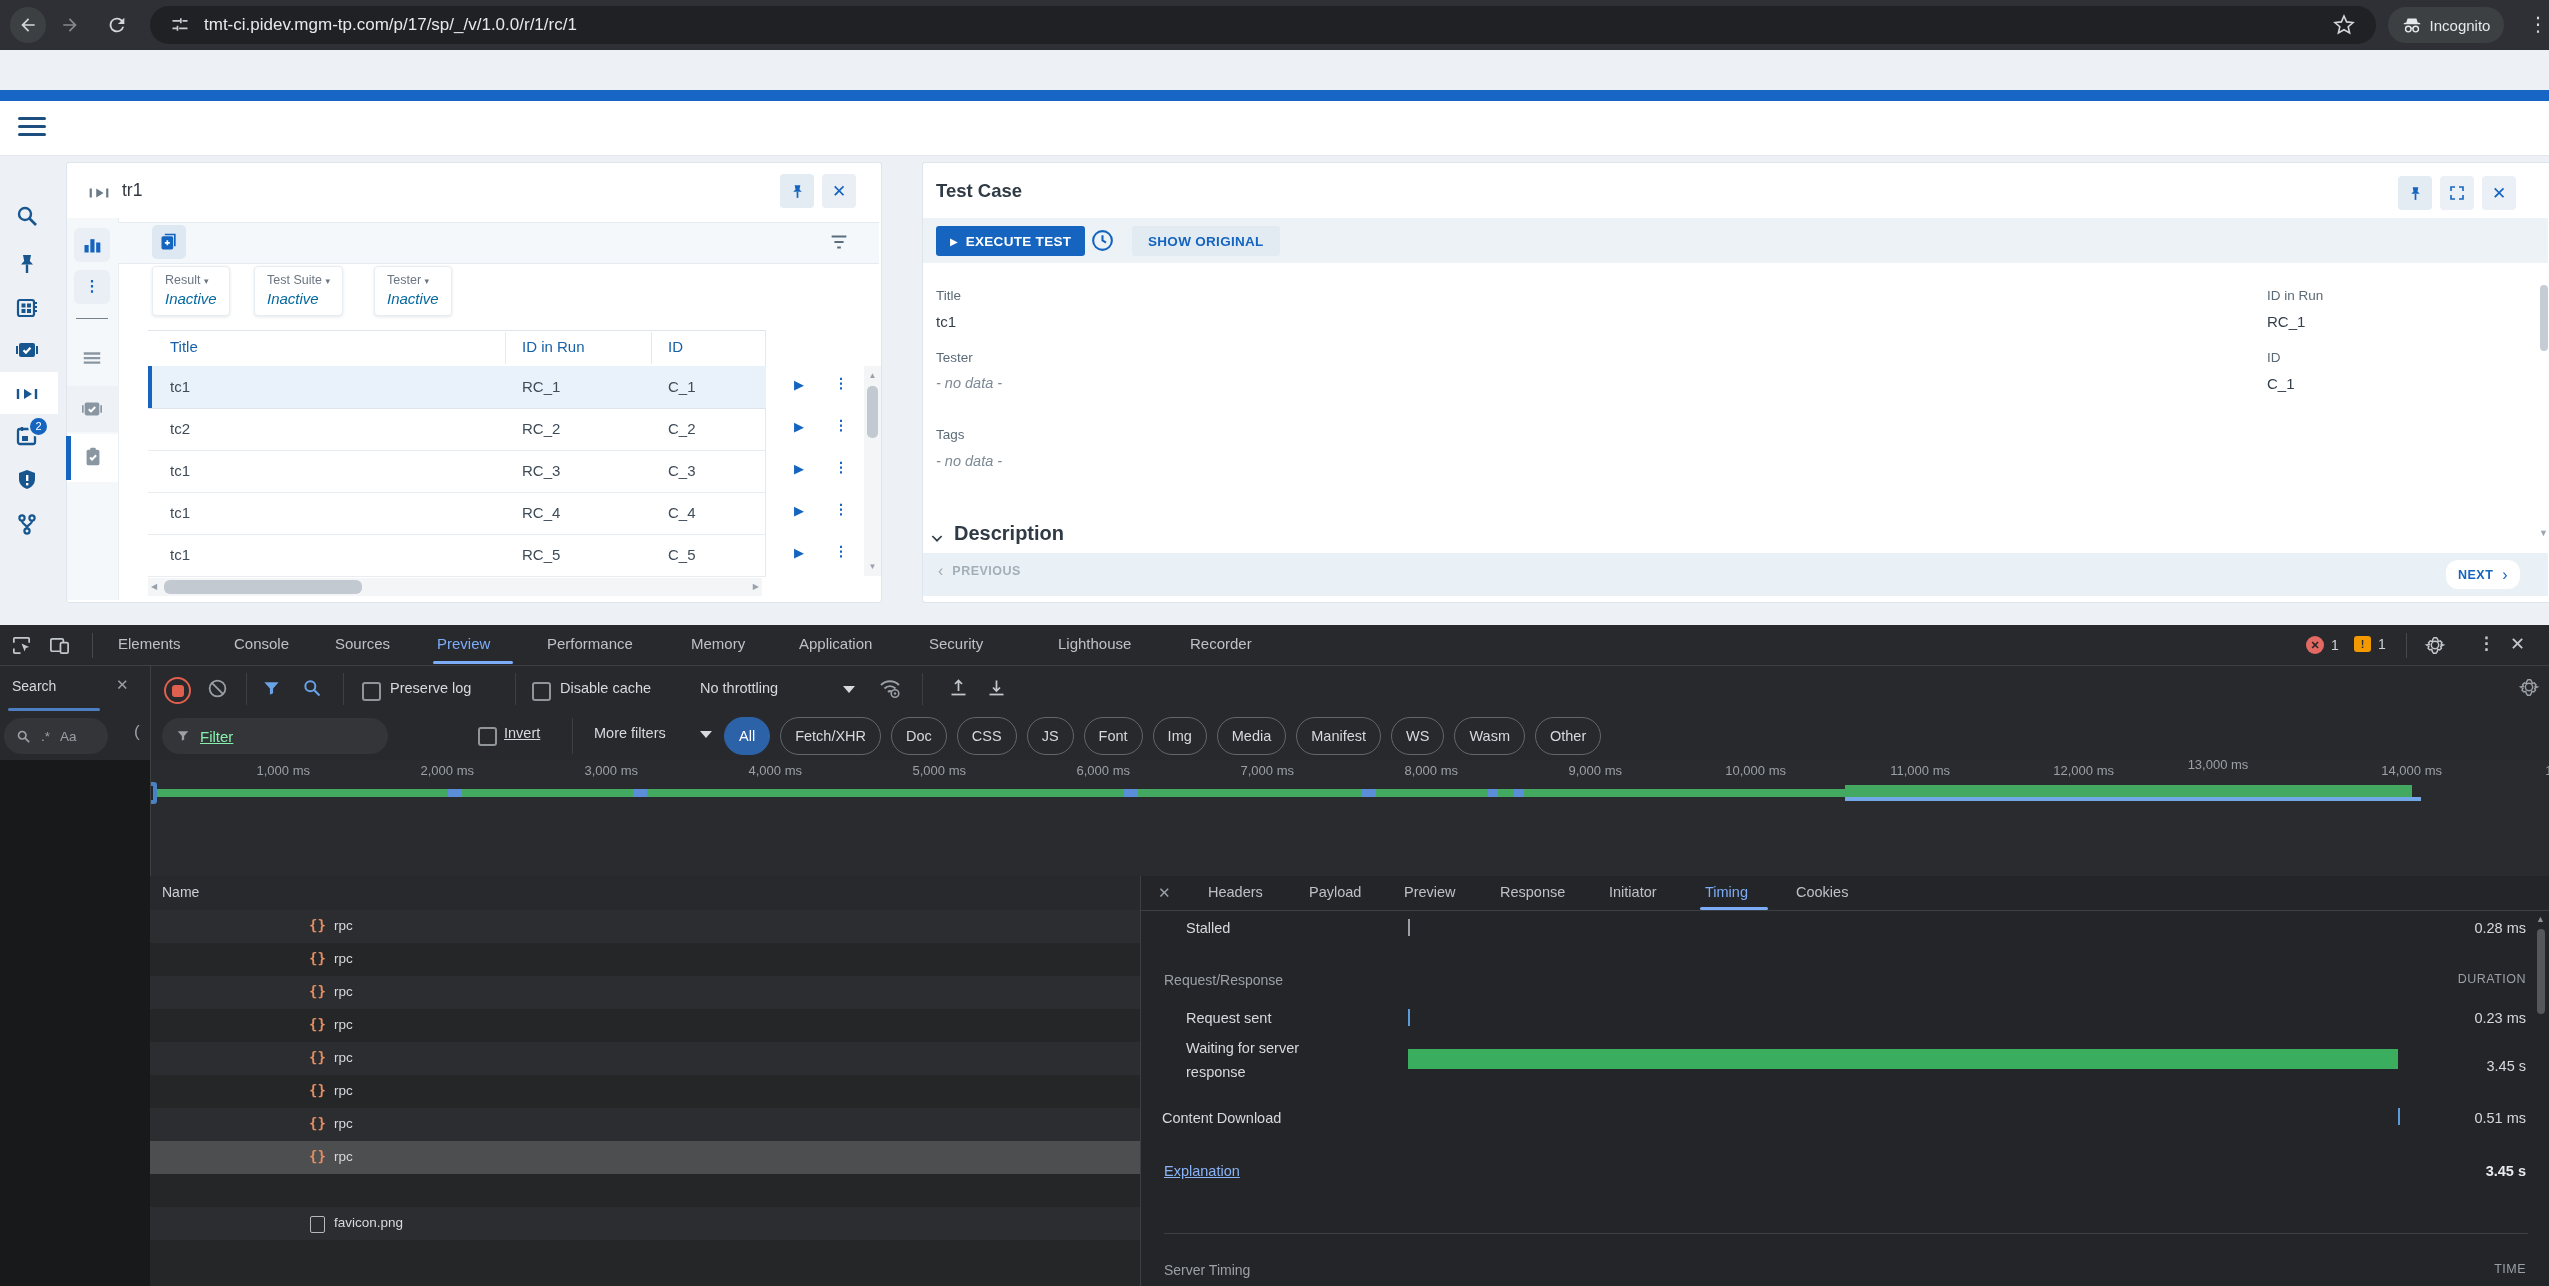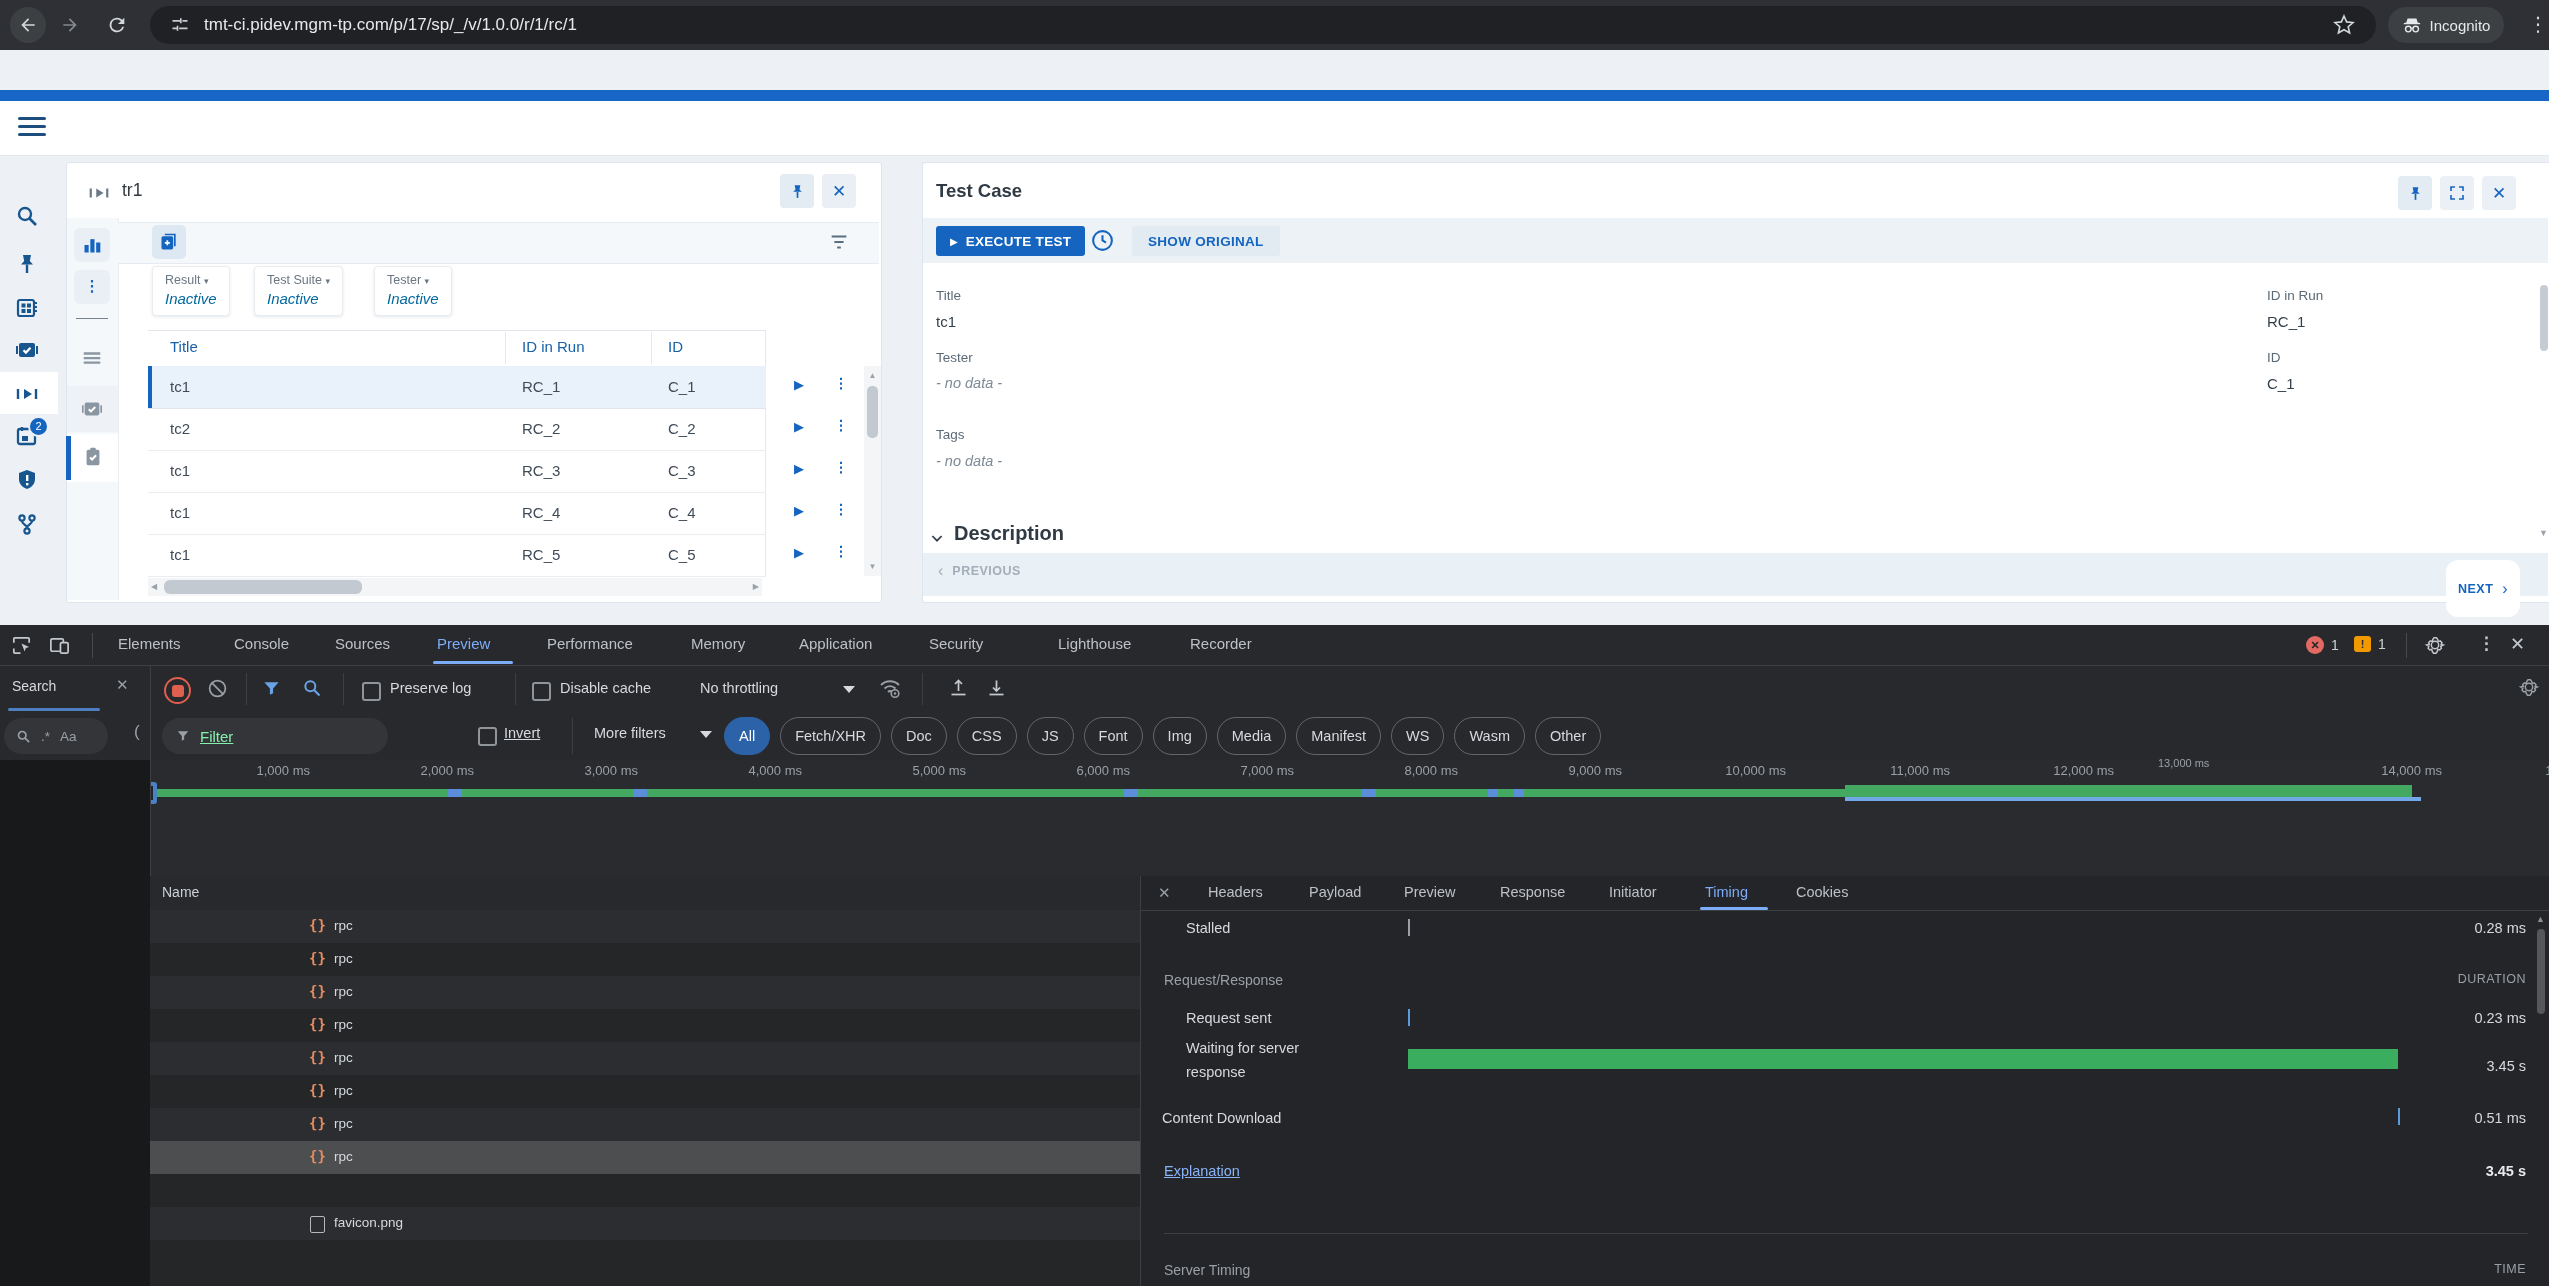--- a/index.html
+++ b/index.html
@@ -327,21 +327,21 @@
   <svg class="abs" style="left:929px;top:530px;" width="16" height="16" viewBox="0 0 24 24">
       <path d="M5 9l7 7 7-7" fill="none" stroke="#333f4b" stroke-width="2.6"></path>
     </svg>
   <span class="t" style="left:954px;top:522px;font-size:20px;font-weight:600;color:#2f3a44;">Description</span>
 
   <div class="abs" style="left:923px;top:553px;width:1625px;height:43px;background:#e9f0f6;"></div>
   <div class="abs flexc" style="left:938px;top:562px;gap:9px;">
     <span style="color:#a3aeb9;font-size:16px;">‹</span>
     <span style="color:#a3aeb9;font-size:12.5px;font-weight:bold;letter-spacing:.5px;">PREVIOUS</span>
   </div>
-  <div class="abs flexc" style="left:2446px;top:560px;height:29px;padding:14px 12px;background:#fff;border-radius:12px;gap:9px;">
+  <div class="abs flexc" style="left:2446px;top:560px;height:29px;padding:0 12px;background:#fff;border-radius:12px;gap:9px;">
     <span style="color:#1565c0;font-size:12.5px;font-weight:bold;letter-spacing:.5px;">NEXT</span>
     <span style="color:#1565c0;font-size:16px;">›</span>
   </div>
   <div class="abs" style="left:2540px;top:285px;width:8px;height:66px;background:#c6ccd3;border-radius:4px;"></div>
   <span class="t" style="left:2539px;top:528px;color:#9aa5b0;font-size:9px;">▼</span>
 
   <div class="abs" id="devtools">
 
     <div class="abs" style="left:0;top:0;width:2549px;height:40px;background:#28292d;border-bottom:1px solid #3c4043;"></div>
     <svg class="abs" style="left:10px;top:9px;" width="23" height="23" viewBox="0 0 24 24">
@@ -467,21 +467,21 @@
     <span class="t gtext" style="left:518px;top:138px;width:120px;text-align:right;font-size:13px;">3,000 ms</span>
     <span class="t gtext" style="left:682px;top:138px;width:120px;text-align:right;font-size:13px;">4,000 ms</span>
     <span class="t gtext" style="left:846px;top:138px;width:120px;text-align:right;font-size:13px;">5,000 ms</span>
     <span class="t gtext" style="left:1010px;top:138px;width:120px;text-align:right;font-size:13px;">6,000 ms</span>
     <span class="t gtext" style="left:1174px;top:138px;width:120px;text-align:right;font-size:13px;">7,000 ms</span>
     <span class="t gtext" style="left:1338px;top:138px;width:120px;text-align:right;font-size:13px;">8,000 ms</span>
     <span class="t gtext" style="left:1502px;top:138px;width:120px;text-align:right;font-size:13px;">9,000 ms</span>
     <span class="t gtext" style="left:1666px;top:138px;width:120px;text-align:right;font-size:13px;">10,000 ms</span>
     <span class="t gtext" style="left:1830px;top:138px;width:120px;text-align:right;font-size:13px;">11,000 ms</span>
     <span class="t gtext" style="left:1994px;top:138px;width:120px;text-align:right;font-size:13px;">12,000 ms</span>
-    <span class="t gtext" style="left:2158px;top:132px;width:120px;text-align:left;font-size:11px;">13,000 ms</span>
+    <span class="t gtext" style="left:2158px;top:132px;width:120px;text-align:center;font-size:13px;">13,000 ms</span>
     <span class="t gtext" style="left:2322px;top:138px;width:120px;text-align:right;font-size:13px;">14,000 ms</span>
     <span class="t gtext" style="left:2486px;top:138px;width:120px;text-align:right;font-size:13px;">15,000 ms</span>
 
     <div class="abs" style="left:150px;top:164px;width:2262px;height:8px;background:#43a860;"></div>
     <div class="abs" style="left:448px;top:164px;width:14px;height:8px;background:#5b8ed8;"></div>
     <div class="abs" style="left:633px;top:164px;width:14px;height:8px;background:#5b8ed8;"></div>
     <div class="abs" style="left:1124px;top:164px;width:14px;height:8px;background:#5b8ed8;"></div>
     <div class="abs" style="left:1362px;top:164px;width:14px;height:8px;background:#5b8ed8;"></div>
     <div class="abs" style="left:1488px;top:164px;width:10px;height:8px;background:#5b8ed8;"></div>
     <div class="abs" style="left:1514px;top:164px;width:10px;height:8px;background:#5b8ed8;"></div>

